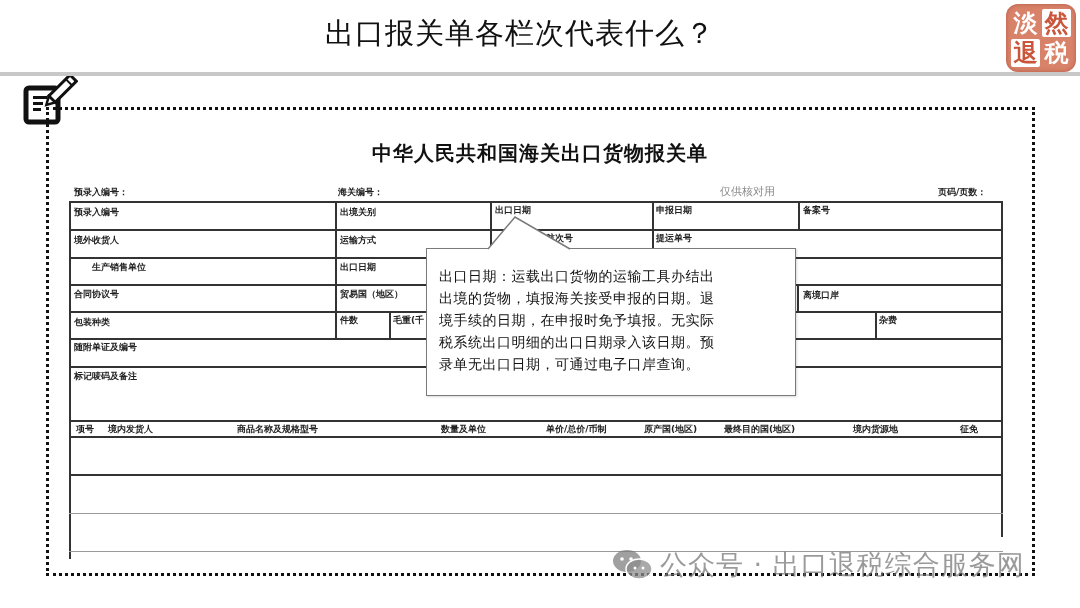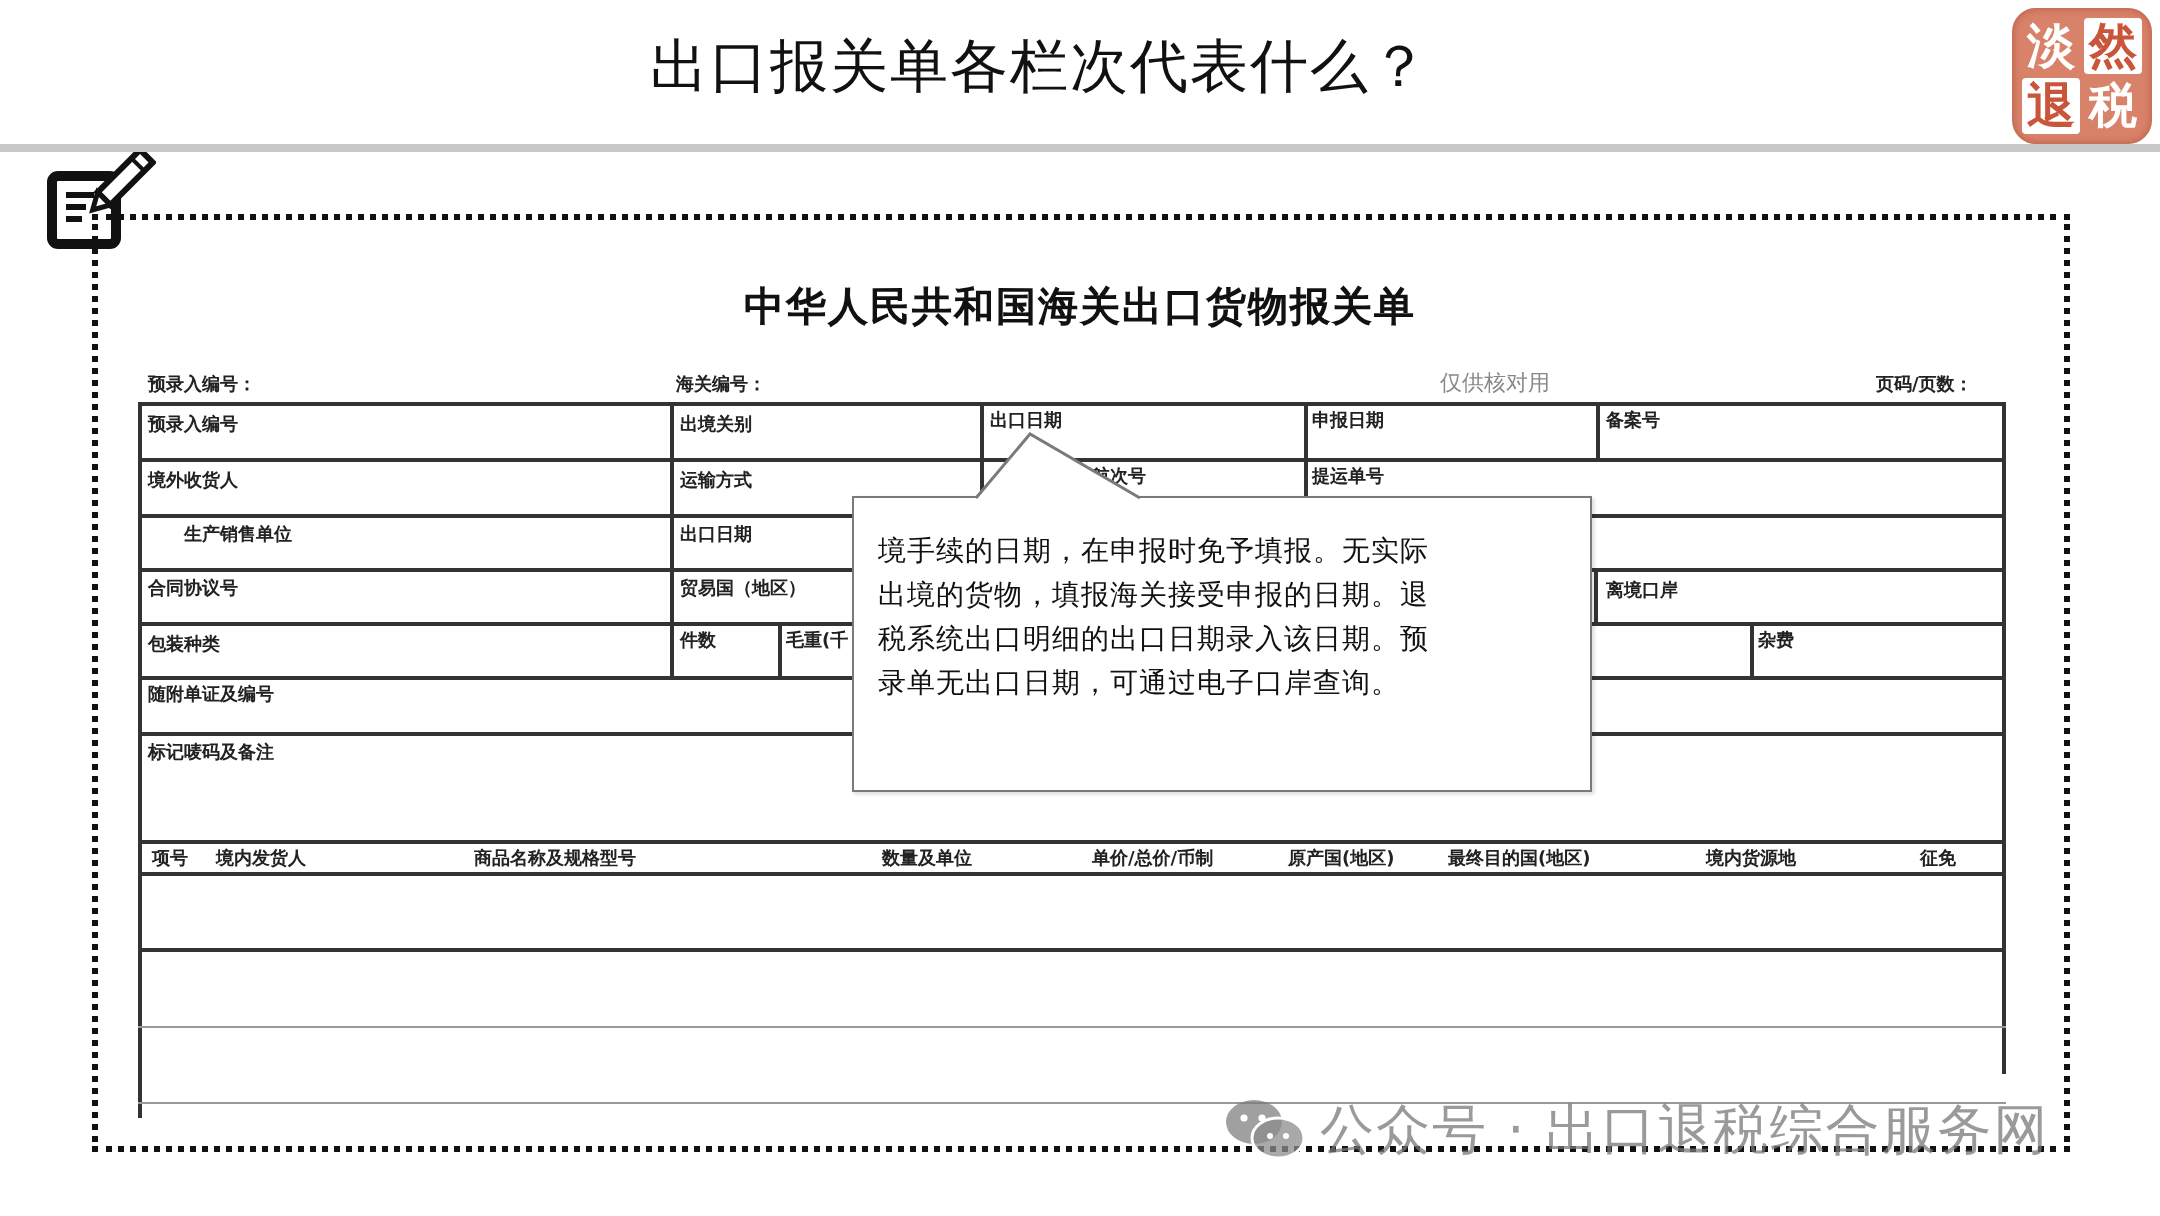--- a/index.html
+++ b/index.html
@@ -153,22 +153,23 @@
   <div class="cell-label" style="left:237px; top:423px;">商品名称及规格型号</div>
   <div class="cell-label" style="left:441px; top:423px;">数量及单位</div>
   <div class="cell-label" style="left:546px; top:423px;">单价/总价/币制</div>
   <div class="cell-label" style="left:644px; top:423px;">原产国(地区)</div>
   <div class="cell-label" style="left:724px; top:423px;">最终目的国(地区)</div>
   <div class="cell-label" style="left:853px; top:423px;">境内货源地</div>
   <div class="cell-label" style="left:960px; top:423px;">征免</div>
 </div>
 
 <div class="callout">
+  <div>出口日期：运载出口货物的运输工具办结出</div>
+  <div>出境的货物，填报海关接受申报的日期。退</div>
   <div>境手续的日期，在申报时免予填报。无实际</div>
-  <div>出境的货物，填报海关接受申报的日期。退</div>
   <div>税系统出口明细的出口日期录入该日期。预</div>
   <div>录单无出口日期，可通过电子口岸查询。</div>
 </div>
 <svg class="callout-tail" viewBox="0 0 1080 608">
   <polygon points="488,249 515,217 570,249" fill="#fff" stroke="none"></polygon>
   <polyline points="488,249 515,217 570,249" fill="none" stroke="#7a7a7a" stroke-width="1.5"></polyline>
 </svg>
 
 <div class="watermark">
   <svg class="wechat-icon" viewBox="0 0 42 34">

